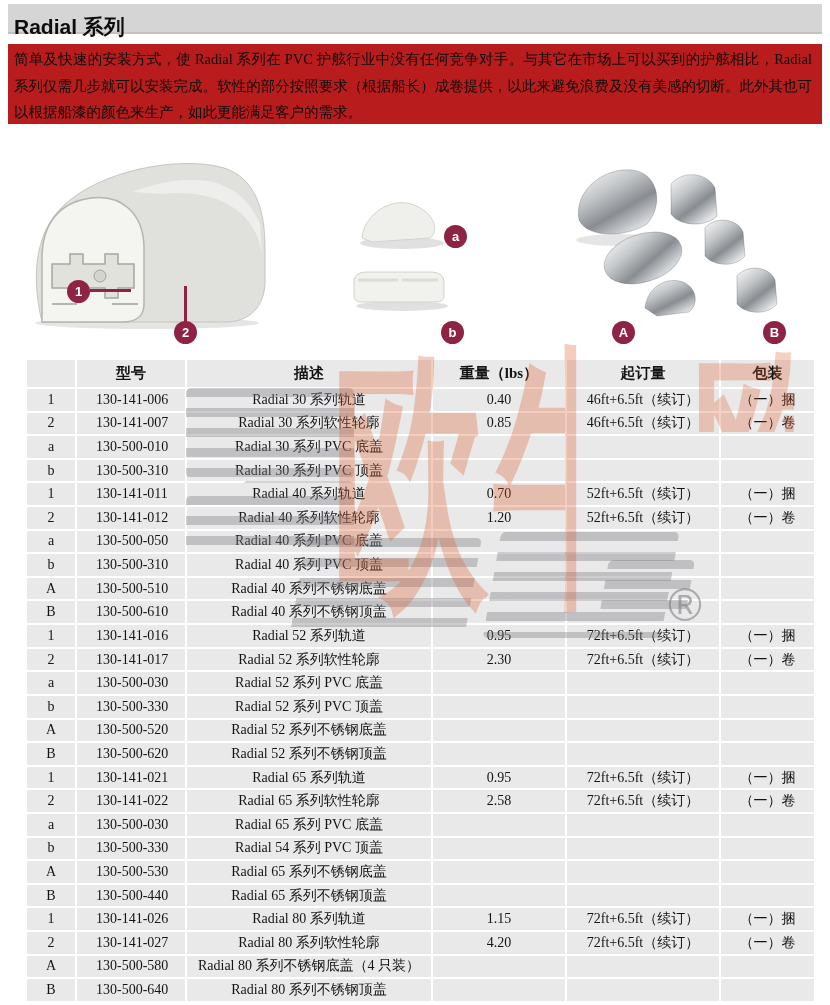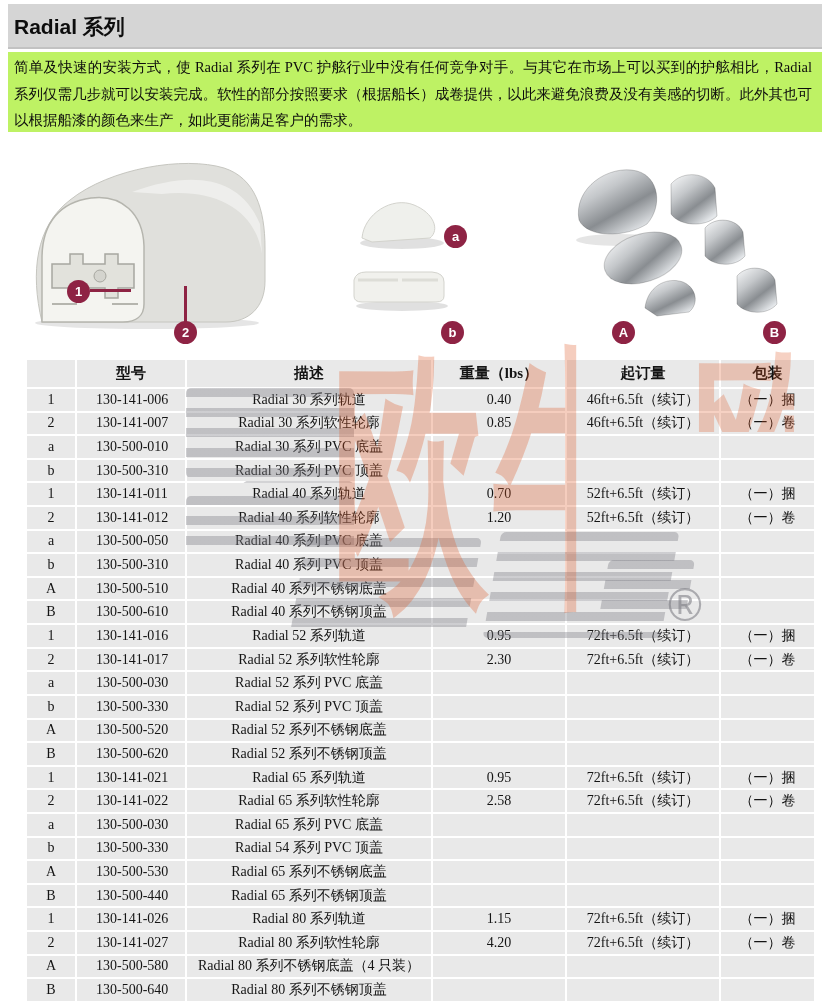--- a/index.html
+++ b/index.html
@@ -1,26 +1,26 @@
 <!DOCTYPE html>
 <html><head>
 <meta charset="utf-8">
 <style>
   * { margin:0; padding:0; box-sizing:border-box; }
   html,body { width:830px; height:1005px; background:#ffffff; overflow:hidden;
               font-family:"Liberation Serif","DejaVu Serif",serif; }
   .page { position:relative; width:830px; height:1005px; background:#fff; }
 
   
-  .title-band { position:absolute; left:8px; top:4px; width:814px; height:45px;
+  .title-band { position:absolute; left:8px; top:4px; width:814px; height:30px;
                 background:#d5d5d5; border-bottom:2px solid #c2c2c2; }
   .title-band h1 { font-family:"Liberation Sans","DejaVu Sans",sans-serif;
                    font-size:21px; font-weight:bold; color:#0d0d0d; padding:9px 0 0 6px; }
-  .intro-band { position:absolute; left:8px; top:52px; width:814px; height:80px;
-                background:#bef264; }
+  .intro-band { position:absolute; left:8px; top:44px; width:814px; height:80px;
+                background:#b91c1c; }
   .intro-band p { font-size:14.5px; line-height:26.5px; color:#0d0d0d;
                   padding:2px 10px 0 6px; text-align:justify; }
 
   
   .figure-area { position:absolute; left:0; top:140px; width:830px; height:218px; background:#fff; }
   .photo { position:absolute; }
   .roll-dome { position:absolute; left:233px; top:330px; width:130px; height:28px;
                background:#d3d3d5; border-radius:65px 65px 0 0 / 28px 28px 0 0; }
   .callout { position:absolute; width:23px; height:23px; border-radius:50%;
              background:#8e2344; color:#fff; font-family:"Liberation Sans",sans-serif;

